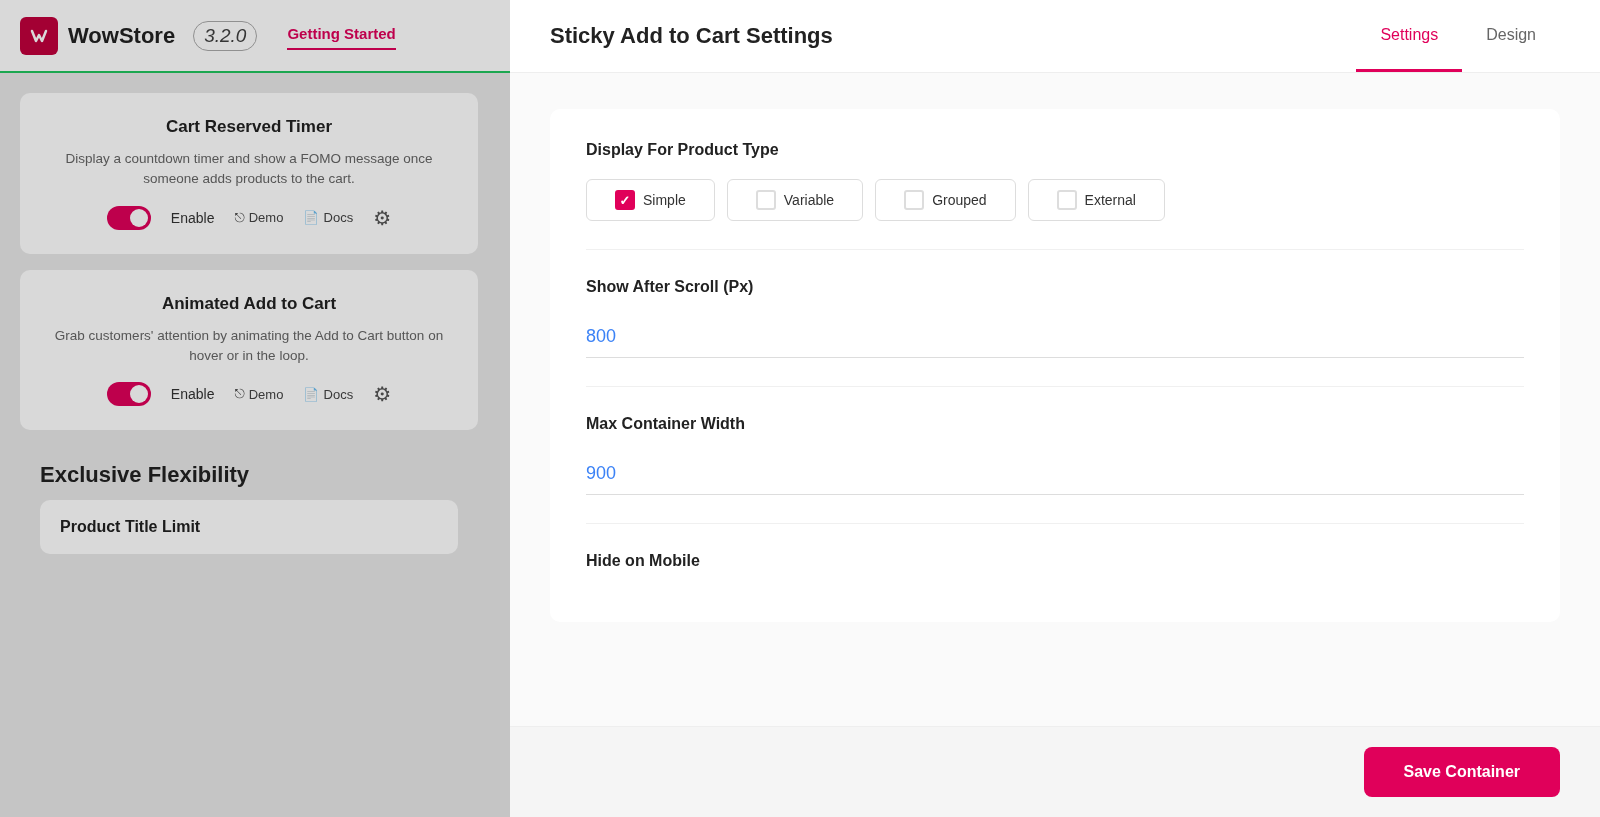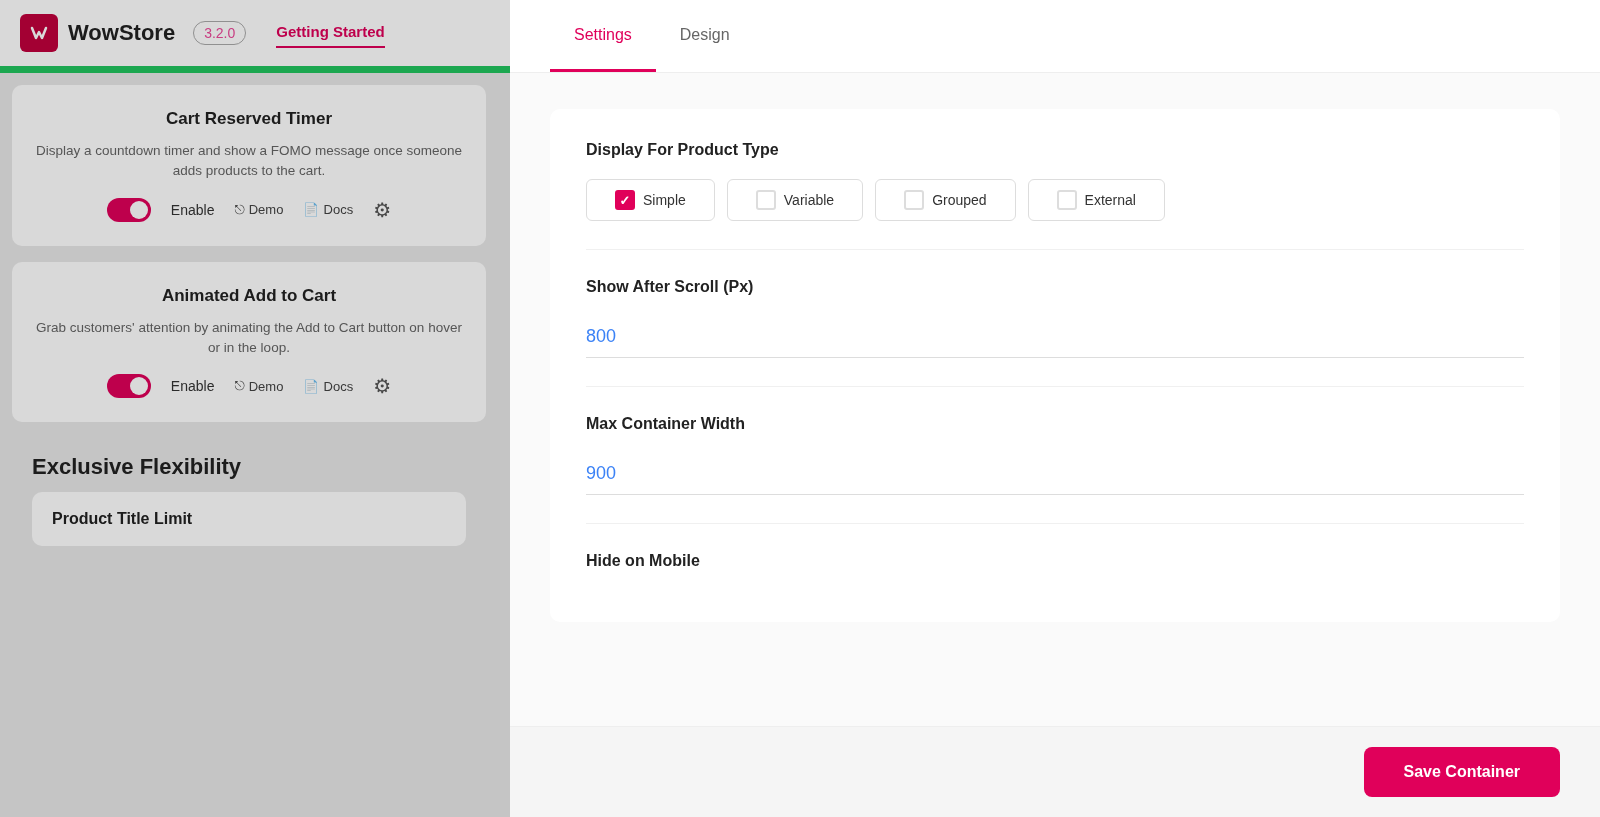--- a/index.html
+++ b/index.html
@@ -16,21 +16,21 @@
 
     
     .top-nav {
       position: absolute;
       left: 0; top: 0;
       width: 510px; height: 73px;
       background: #fff;
       display: flex;
       align-items: center;
       padding: 0 20px;
-      border-bottom: 7px solid #22c55e;
+      border-bottom: 2px solid #22c55e;
       z-index: 10;
     }
     .logo-area {
       display: flex;
       align-items: center;
       gap: 10px;
     }
     .logo-icon {
       width: 38px; height: 38px;
       background: #c0003c;
@@ -42,23 +42,24 @@
     }
     .logo-text {
       font-size: 22px;
       font-weight: 700;
       color: #222;
     }
     .version-badge {
       border: 1.5px solid #aaa;
       border-radius: 20px;
       padding: 3px 10px;
-      font-size: 14px;
-      color: #ec4899;
+      font-size: 19px;
+      color: #404040;
       margin-left: 8px;
+      font-style: italic;
     }
     .nav-link {
       margin-left: 30px;
       font-size: 15px;
       color: #e0005a;
       font-weight: 600;
       position: relative;
       padding-bottom: 4px;
     }
     .nav-link::after {
@@ -68,21 +69,21 @@
       left: 0; right: 0;
       height: 2px;
       background: #e0005a;
     }
 
     
     .bg-content {
       position: absolute;
       top: 73px;
       left: 0; right: 12px;
-      padding: 12px;
+      padding: 20px;
     }
     .card {
       background: #fff;
       border-radius: 10px;
       padding: 24px 20px;
       margin-bottom: 16px;
       text-align: center;
     }
     .card-title {
       font-size: 17px;
@@ -400,20 +401,21 @@
       <div class="partial-card-title">Product Title Limit</div>
     </div>
   </div>
 </div>
 
 <div class="overlay-bg"></div>
 
 <div class="modal-panel">
 
   <div class="modal-header">
+    <span class="modal-title">Sticky Add to Cart Settings</span>
     <div class="modal-tabs">
       <div class="modal-tab active">
         <span>Settings</span>
       </div>
       <div class="modal-tab">
         <span>Design</span>
       </div>
     </div>
   </div>
 

